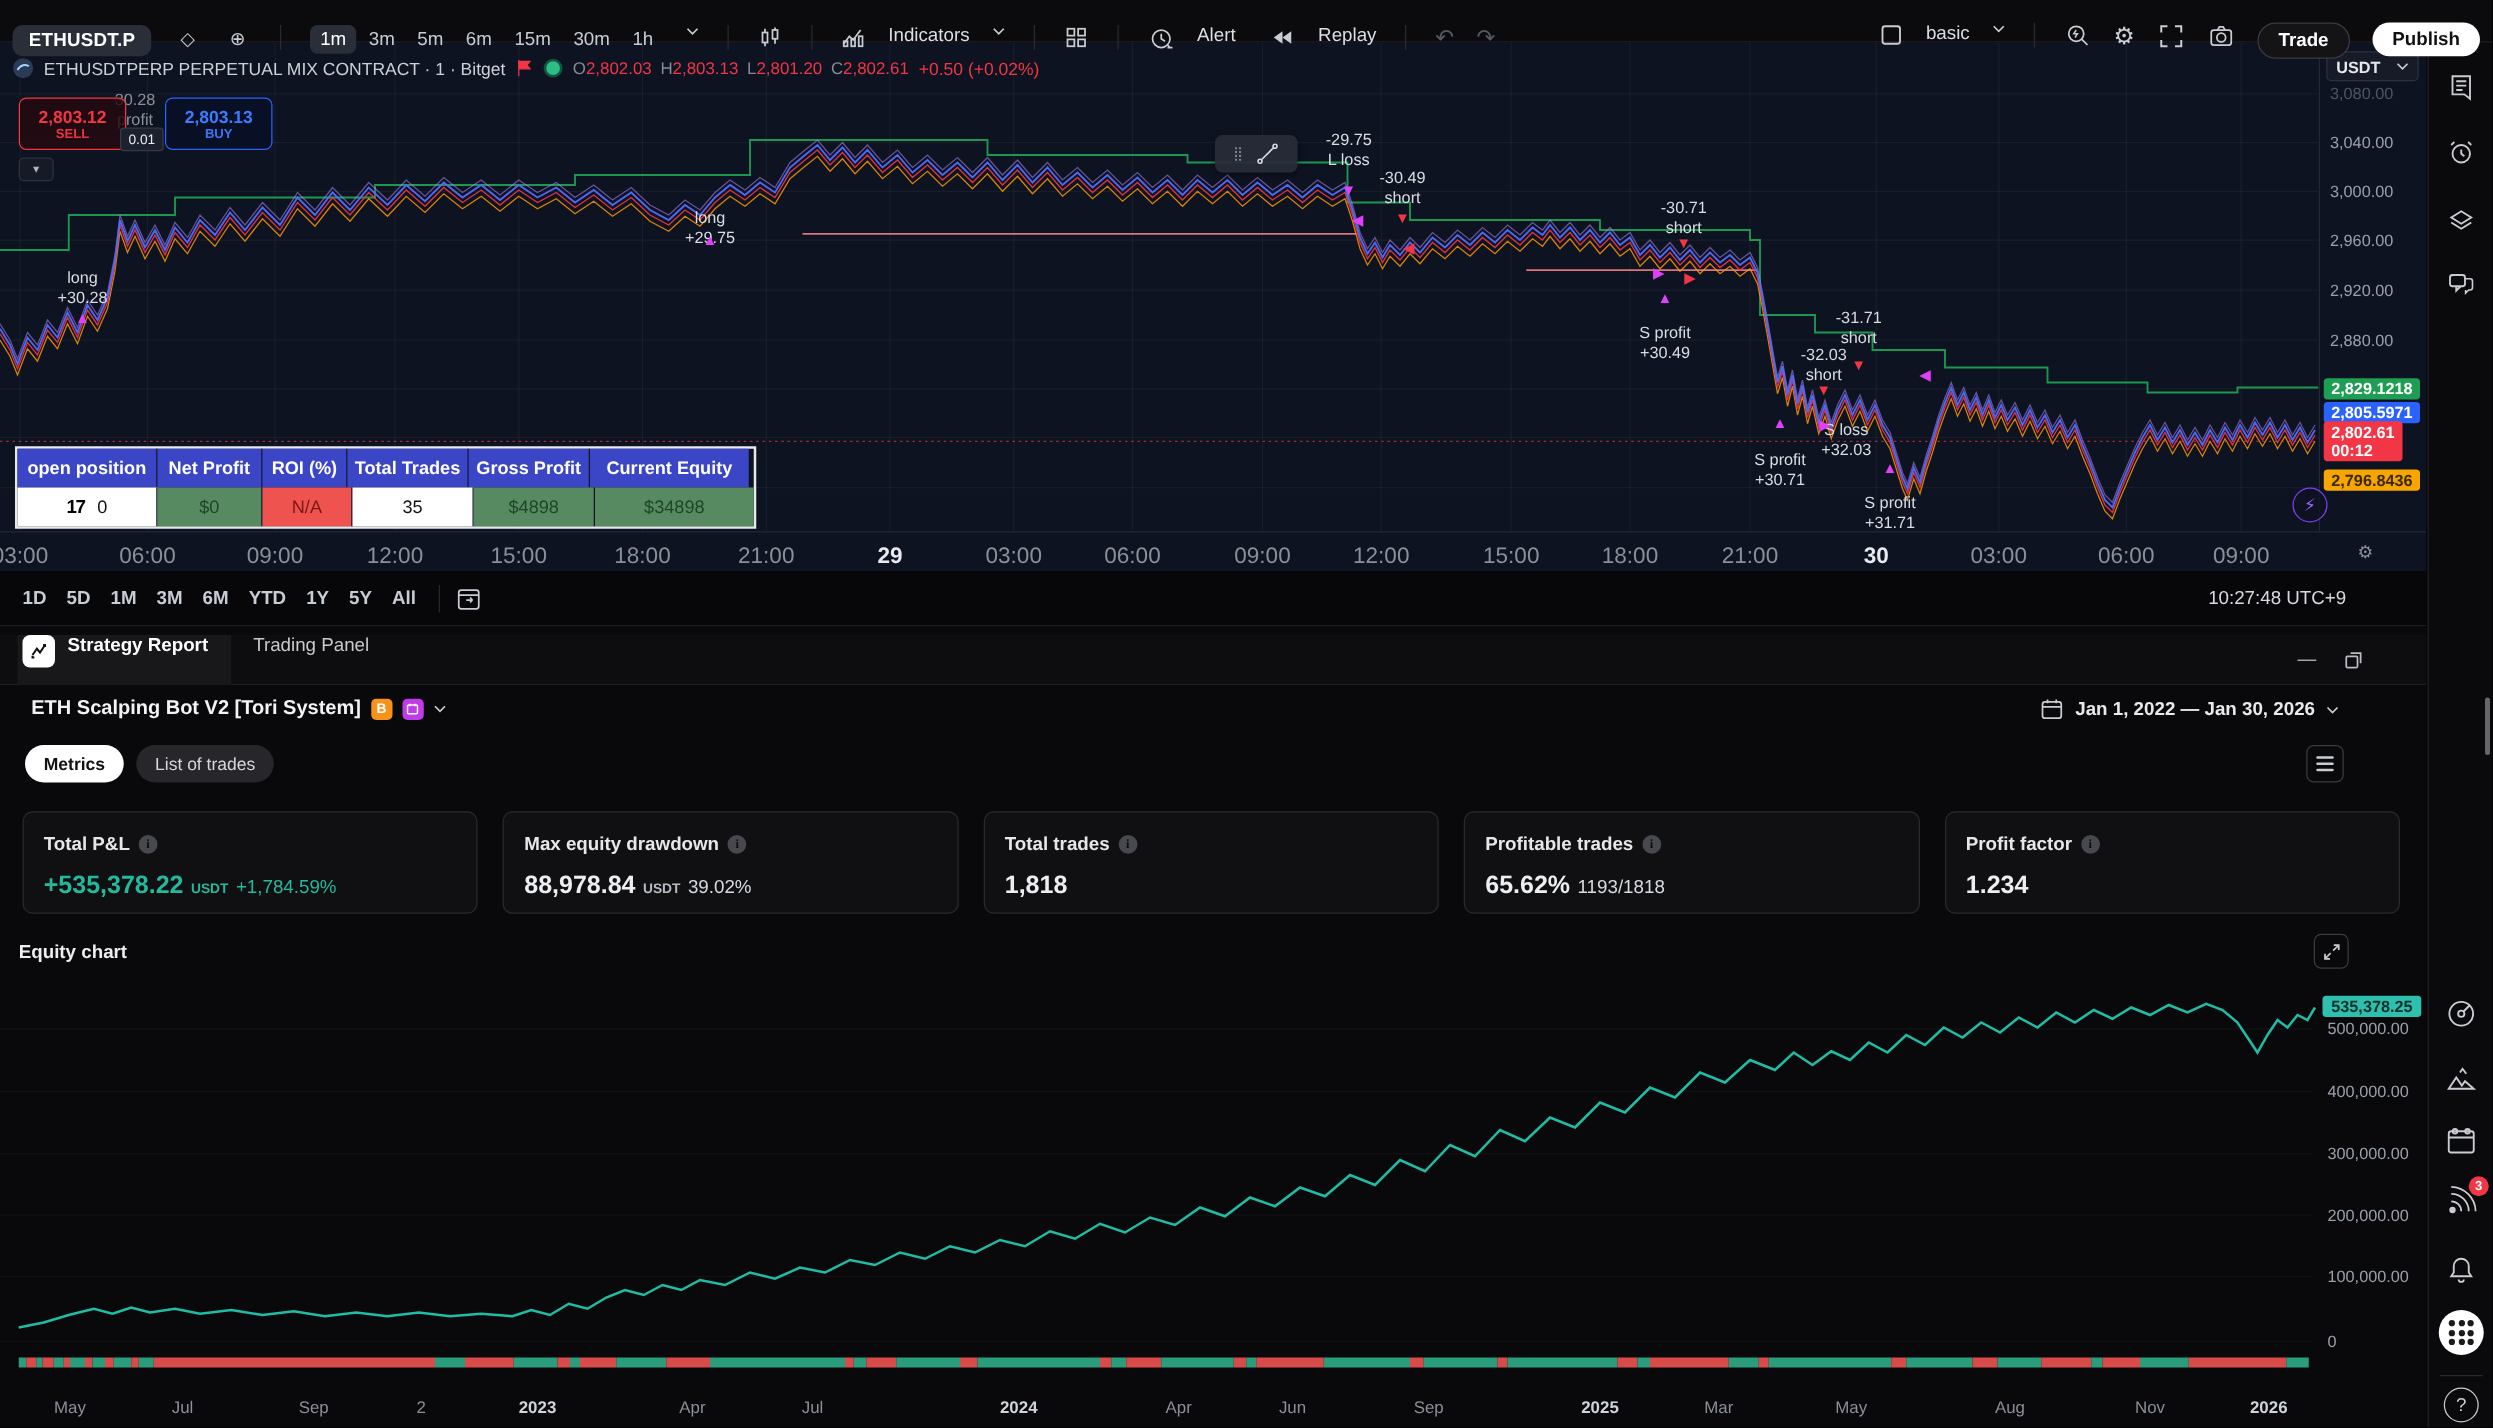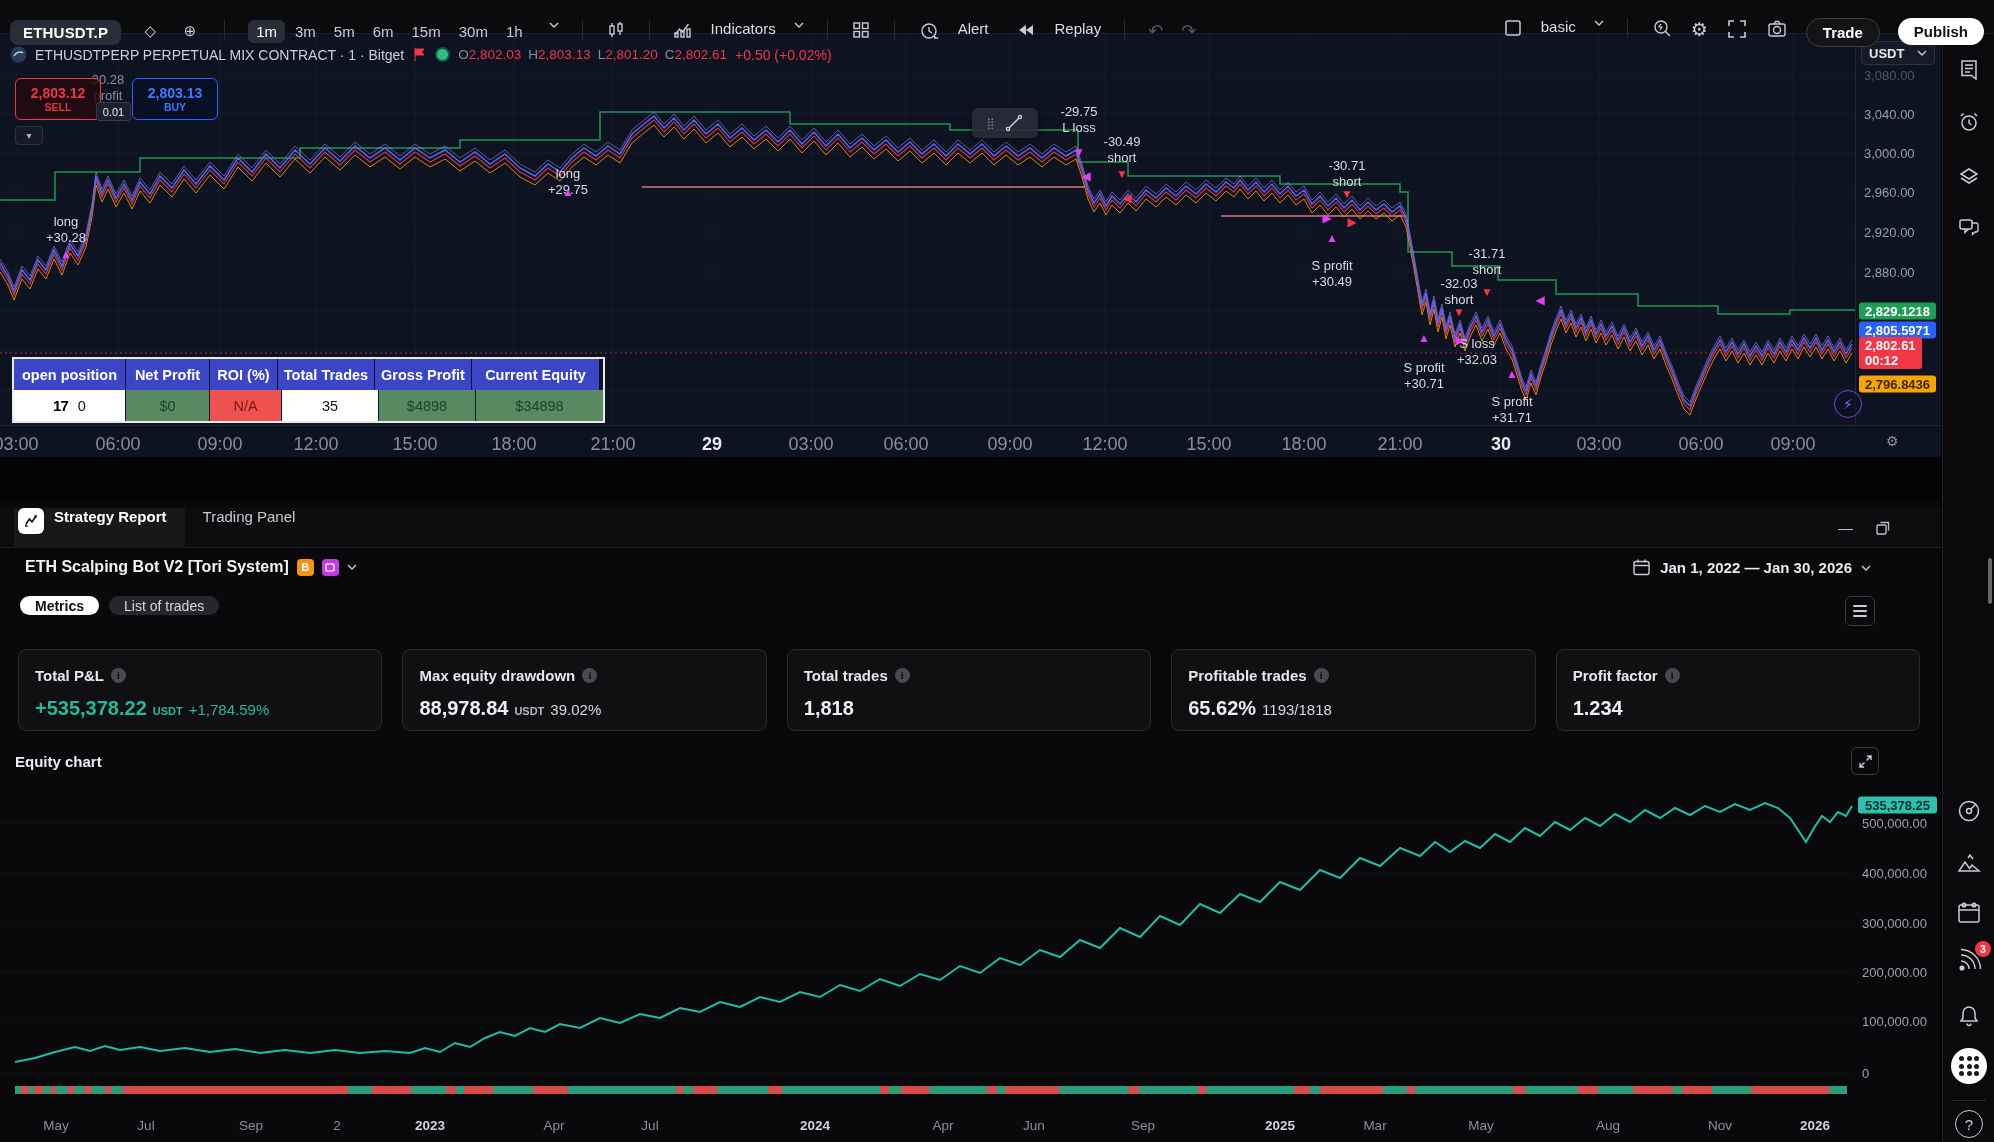--- a/index.html
+++ b/index.html
@@ -74,21 +74,21 @@
   .rtab.active{background:#18181b;font-weight:bold;color:#fff;}
   .rtab.inactive{color:#c9c9ce;padding-left:18px;}
   .tab-icon{width:26px;height:26px;border-radius:6px;background:#fff;display:flex;align-items:center;justify-content:center;}
   .winctl{margin-left:auto;display:flex;gap:22px;align-items:center;color:#b9bcc4;margin-right:36px;}
   .r-title{position:absolute;left:25px;top:57px;display:flex;align-items:center;gap:8px;font-size:16px;font-weight:bold;color:#f2f3f5;}
   .mini-badge{width:17px;height:17px;border-radius:4px;display:flex;align-items:center;justify-content:center;font-size:11px;font-weight:bold;color:#fff;}
   .btc{background:#f7931a;}
   .cal{background:#c13ce8;}
   .r-daterange{position:absolute;right:70px;top:57px;display:flex;align-items:center;gap:9px;font-size:15px;font-weight:bold;color:#e8e9ec;}
   .r-pills{position:absolute;left:20px;top:95px;display:flex;gap:10px;}
-  .vpill{height:19px;border-radius:16px;padding:0 15px;display:flex;align-items:center;font-size:14px;}
+  .vpill{height:30px;border-radius:16px;padding:0 15px;display:flex;align-items:center;font-size:14px;}
   .vpill.active{background:#fff;color:#111;font-weight:bold;}
   .vpill.inactive{background:#27272b;color:#d8d8dc;}
   .hamb{position:absolute;right:66px;top:95px;width:28px;height:28px;border:1px solid #3a3a3f;border-radius:6px;display:flex;flex-direction:column;gap:3px;align-items:center;justify-content:center;}
   .hamb i{display:block;width:14px;height:2px;background:#c9ccd3;border-radius:2px;}
   .cards{position:absolute;left:18px;top:148px;width:1902px;display:flex;gap:20px;}
   .card{flex:1;background:#101013;border:1px solid #2a2a2e;border-radius:8px;height:82px;box-sizing:border-box;padding:17px 16px;}
   .card .lbl{font-size:15px;font-weight:bold;color:#e6e7ea;display:flex;align-items:center;gap:7px;}
   .info-i{width:15px;height:15px;border-radius:50%;background:#47494f;color:#0d0d10;font-size:10px;font-weight:bold;display:inline-flex;align-items:center;justify-content:center;font-family:"Liberation Serif",serif;}
   .card .valrow{margin-top:13px;display:flex;align-items:baseline;gap:6px;}
   .card .val{font-size:20px;font-weight:bold;color:#eceef2;}
@@ -454,20 +454,42 @@
           <div class="tlabel" style="left: 1400px;">21:00</div>
           <div class="tlabel day" style="left: 1501px;">30</div>
           <div class="tlabel" style="left: 1599px;">03:00</div>
           <div class="tlabel" style="left: 1701px;">06:00</div>
           <div class="tlabel" style="left: 1793px;">09:00</div>
         </div>
       <span class="taxis-gear">⚙</span>
     </div>
   </div>
 
+  <div class="rangebar">
+    <div id="ranges" style="display:flex;align-items:center;">
+        <div class="rng">1D</div>
+        <div class="rng">5D</div>
+        <div class="rng">1M</div>
+        <div class="rng">3M</div>
+        <div class="rng">6M</div>
+        <div class="rng">YTD</div>
+        <div class="rng">1Y</div>
+        <div class="rng">5Y</div>
+        <div class="rng">All</div>
+      </div>
+    <div class="rb-sep"></div>
+    <svg width="22" height="22" viewBox="0 0 22 22">
+        <g stroke="#c8ccd4" fill="none" stroke-width="1.4">
+          <rect x="3" y="4" width="16" height="15" rx="2"></rect>
+          <line x1="3" y1="8" x2="19" y2="8"></line>
+          <path d="M9 12h5m0 0l-2-2m2 2l-2 2"></path>
+        </g>
+      </svg>
+    <span class="clock">10:27:48 UTC+9</span>
+  </div>
 
   <div class="report">
     <div class="r-tabs">
       <div class="rtab active">
         <span class="tab-icon">
           <svg width="16" height="16" viewBox="0 0 16 16">
               <g stroke="#111" fill="none" stroke-width="1.6">
                 <path d="M3 11l3.5-5 2.5 3 4-6"></path>
                 <path d="M11.5 3H13v1.5M4.5 13H3v-1.5"></path>
               </g>

